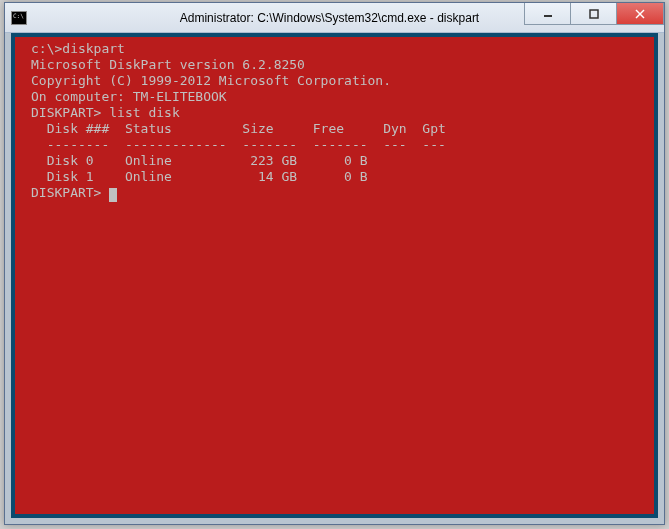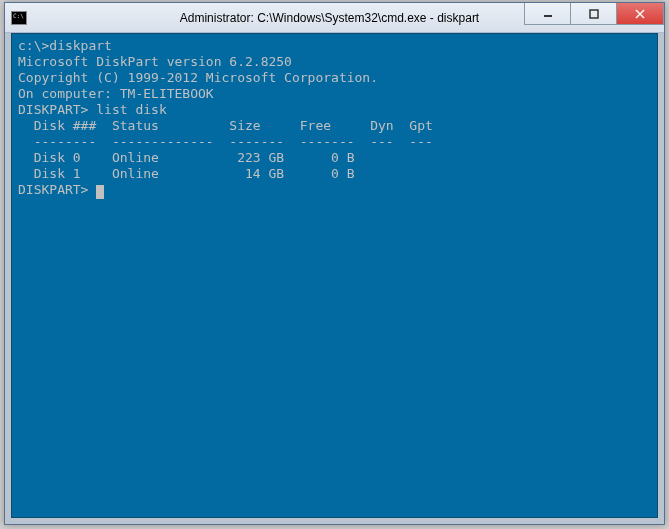--- a/index.html
+++ b/index.html
@@ -79,30 +79,30 @@
     .win-btn.min { border-right: none; }
     .win-btn.max { border-right: none; }
     .win-btn.close {
       background: linear-gradient(to bottom, #e57470, #d9403a);
       color: #fff;
       width: 48px;
     }
     .win-btn svg { display: block; }
     .console {
       flex: 1;
-      background: #0369a1;
+      background: #b91c1c;
       color: #c0c0c0;
       font-family: "Lucida Console", "Consolas", monospace;
       font-size: 13px;
       line-height: 16px;
-      padding: 4px 6px;
+      padding: 4px 16px;
       white-space: pre;
       overflow: hidden;
       margin: 0 6px 6px 6px;
-      border: 1px solid #0c4a6e;
+      border: 4px solid #0c4a6e;
     }
     .prompt-line { display: block; }
     .cursor {
       display: inline-block;
       width: 8px;
       height: 14px;
       background: #c0c0c0;
       vertical-align: bottom;
       margin-bottom: -1px;
       animation: blink 1s step-start infinite;

